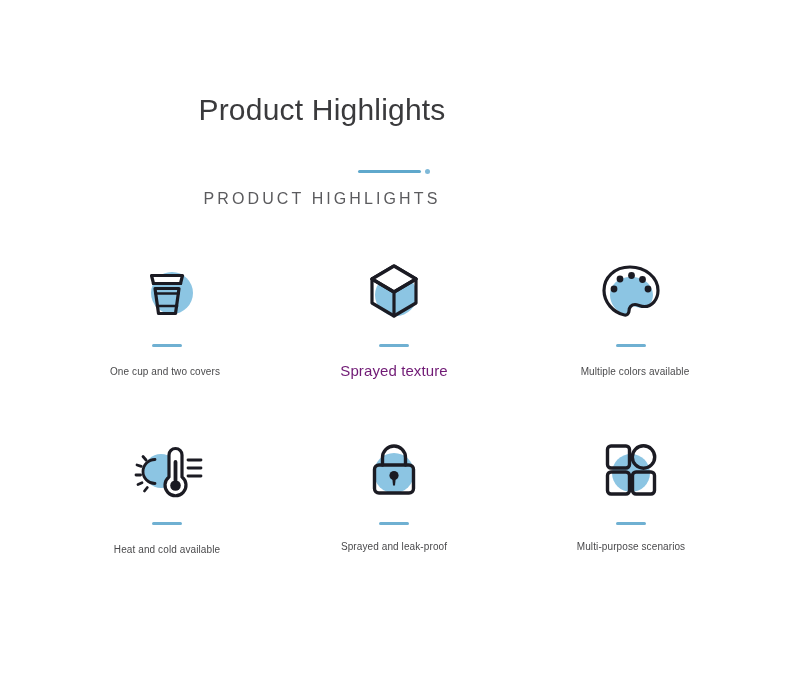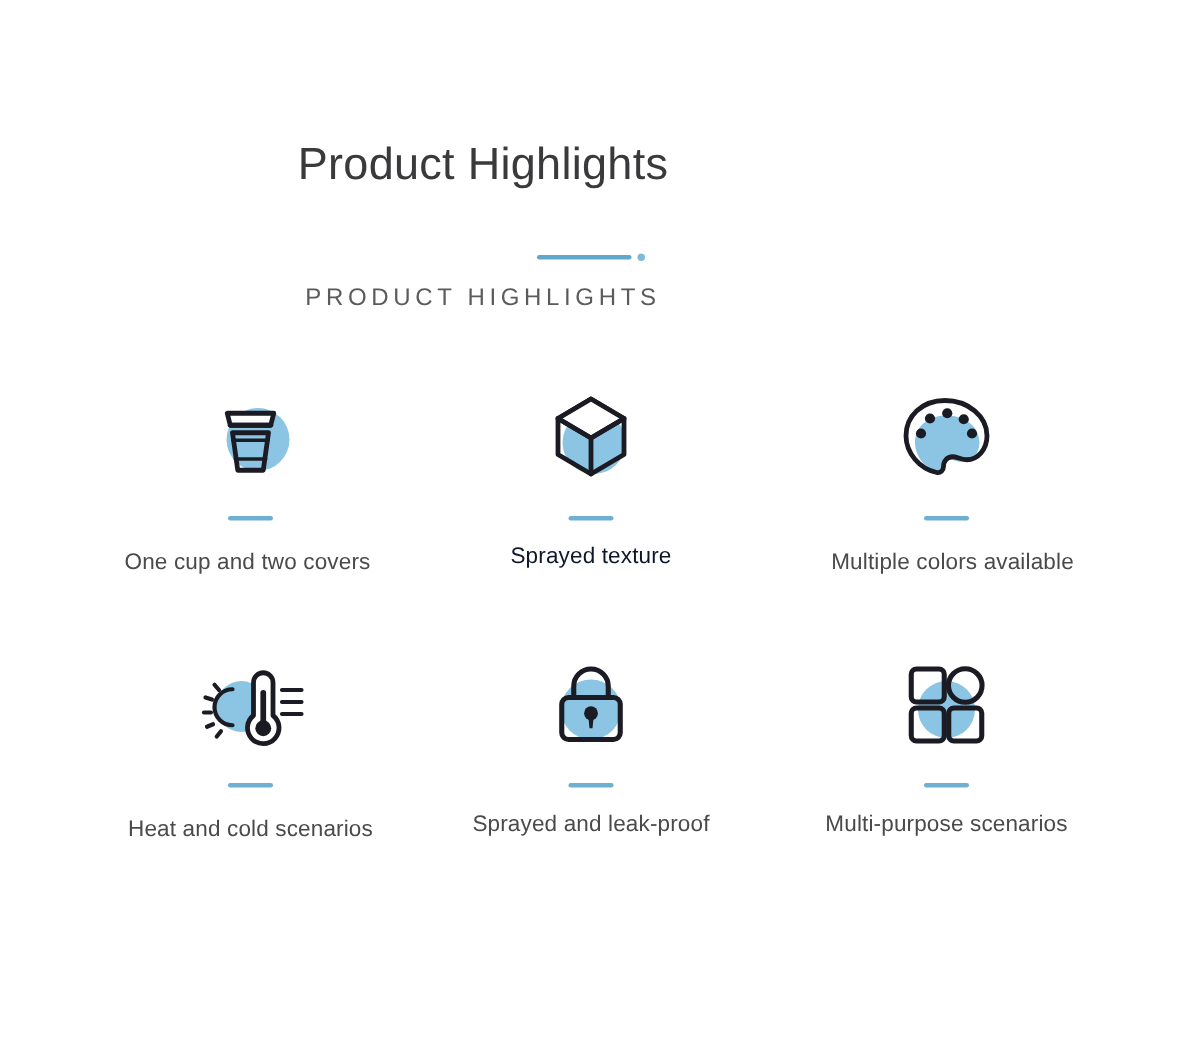--- a/index.html
+++ b/index.html
@@ -111,32 +111,32 @@
     width: 30px;
     height: 3px;
     border-radius: 2px;
     background: #6FB0D2;
     margin: 14px auto 0 auto;
   }
 
   .label {
     margin: 0;
     padding-top: 19px;
-    font-size: 15px;
+    font-size: 10px;
     font-weight: 400;
     color: #4a4a4c;
     letter-spacing: 0.1px;
     font-family: "Liberation Sans", sans-serif;
     white-space: nowrap;
   }
   
   .label.label-lg {
     font-size: 15px;
     padding-top: 15px;
-    color: #0f172a;
+    color: #701a75;
   }
   
   .label.nudge-left  { position: relative; left: -2px; }
   .label.nudge-right { position: relative; left: 4px; }
   .label.nudge-up    { padding-top: 16px; }
 </style>
 </head>
 <body>
 
 <div class="page">
@@ -232,21 +232,21 @@
               <rect x="48.6" y="27" width="3.8" height="22" rx="1.9"></rect>
             </g>
             <g stroke="#1b1b23" stroke-width="2.8" stroke-linecap="round">
               <path d="M63 27 L76 27"></path>
               <path d="M63 35 L76 35"></path>
               <path d="M63 43 L76 43"></path>
             </g>
           </svg>
         </div>
         <div class="dash"></div>
-        <p class="label">Heat and cold scenarios</p>
+        <p class="label">Heat and cold available</p>
       </div>
 
       <div class="cell cell-1">
         <div class="icon-box">
           <svg width="72" height="72" viewBox="0 0 72 72">
             <circle cx="36" cy="40" r="20" fill="#8CC5E3"></circle>
             <g stroke="#1b1b23" stroke-width="3.4" fill="none" stroke-linecap="round" stroke-linejoin="round">
               <path d="M24.5 32 V24.5 a11.5 11.5 0 0 1 23 0 V32"></path>
               <rect x="16.5" y="32" width="39" height="28" rx="4.5"></rect>
             </g>

